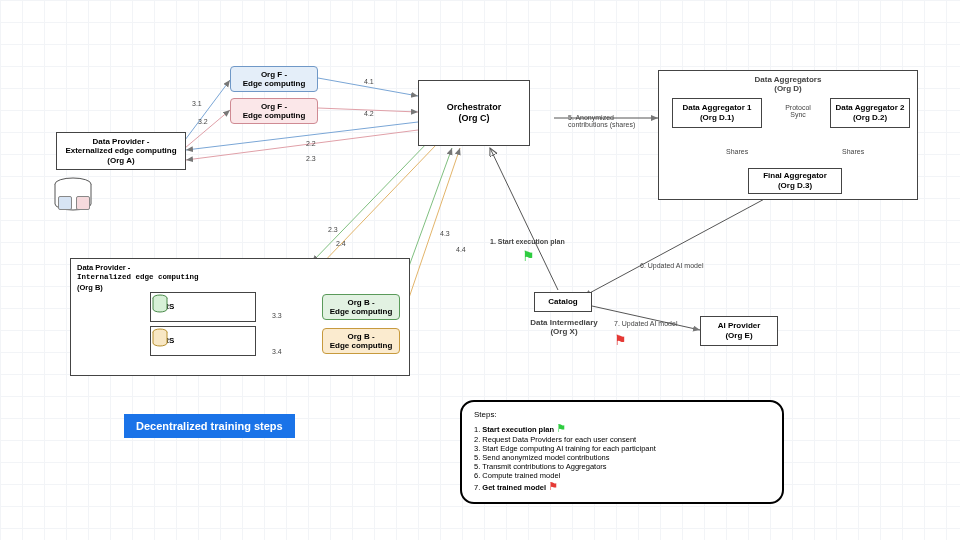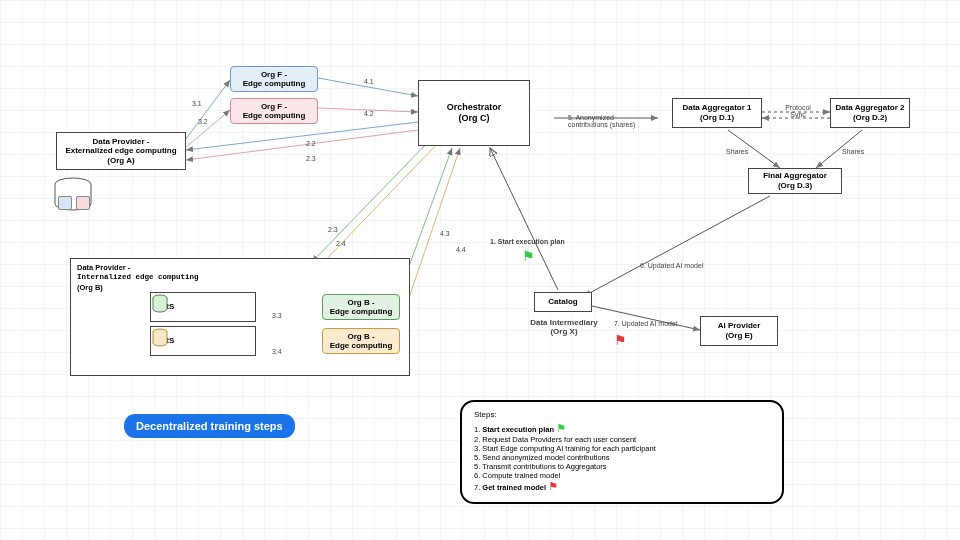--- a/index.html
+++ b/index.html
@@ -5,21 +5,21 @@
   html,body{margin:0;padding:0;width:960px;height:540px;font-family:Arial,Helvetica,sans-serif;background:#fff;}
   .canvas{position:relative;width:960px;height:540px;
     background-image:linear-gradient(#f2f4f7 1px,transparent 1px),linear-gradient(90deg,#f2f4f7 1px,transparent 1px);
     background-size:22px 22px;}
   .box{position:absolute;background:#fff;border:1px solid #444;font-size:8px;line-height:1.2;text-align:center;display:flex;flex-direction:column;align-items:center;justify-content:center;padding:2px;box-sizing:border-box;}
   .box.bold{font-weight:bold;}
   .softbox{position:absolute;background:#fff;border:1px solid #444;border-radius:4px;font-size:8px;text-align:center;display:flex;align-items:center;justify-content:center;font-weight:bold;padding:2px;box-sizing:border-box;}
   .container{position:absolute;background:#fff;border:1px solid #444;box-sizing:border-box;}
   .lbl{position:absolute;font-size:7px;color:#444;white-space:nowrap;}
   .edge-label{position:absolute;font-size:7px;color:#444;}
-  .title-banner{position:absolute;background:#1a73e8;color:#fff;font-weight:bold;font-size:11px;padding:6px 12px;border-radius:11px;}
+  .title-banner{position:absolute;background:#1a73e8;color:#fff;font-weight:bold;font-size:11px;padding:6px 12px;}
   svg{position:absolute;top:0;left:0;}
   .flag{position:absolute;font-size:14px;}
   .steps-box{position:absolute;border:2px solid #000;border-radius:14px;background:#fff;font-size:7.5px;padding:8px 12px;box-sizing:border-box;}
   .steps-box b{font-weight:bold;}
   .shade{position:absolute;border:1px solid #888;box-sizing:border-box;}
 </style>
 </head>
 <body>
 
 <div class="canvas">
@@ -83,20 +83,23 @@
   <ellipse cx="23" cy="8" rx="18" ry="6" fill="#fff" stroke="#555"></ellipse>
   <path d="M5,8 L5,28 A18,6 0 0 0 41,28 L41,8" fill="#fff" stroke="#555"></path>
 </svg>
 <div class="shade" style="left:58px;top:196px;width:14px;height:14px;background:#d7e4f4;border-radius:2px;"></div>
 <div class="shade" style="left:76px;top:196px;width:14px;height:14px;background:#f6dadd;border-radius:2px;"></div>
 
 <div class="box bold" style="left:418px;top:80px;width:112px;height:66px;font-size:9px;">
       <span>Orchestrator<br>(Org C)</span>
     </div>
 
+<div class="container" style="left:658px;top:70px;width:260px;height:130px;">
+  <div class="lbl" style="position:absolute;left:0;right:0;top:4px;text-align:center;font-weight:bold;font-size:8px;">Data Aggregators<br>(Org D)</div>
+</div>
 <div class="box bold" style="left:672px;top:98px;width:90px;height:30px;">
       <span>Data Aggregator 1<br>(Org D.1)</span>
     </div>
 <div class="box bold" style="left:830px;top:98px;width:80px;height:30px;">
       <span>Data Aggregator 2<br>(Org D.2)</span>
     </div>
 <div class="box bold" style="left:748px;top:168px;width:94px;height:26px;">
       <span>Final Aggregator<br>(Org D.3)</span>
     </div>
 

